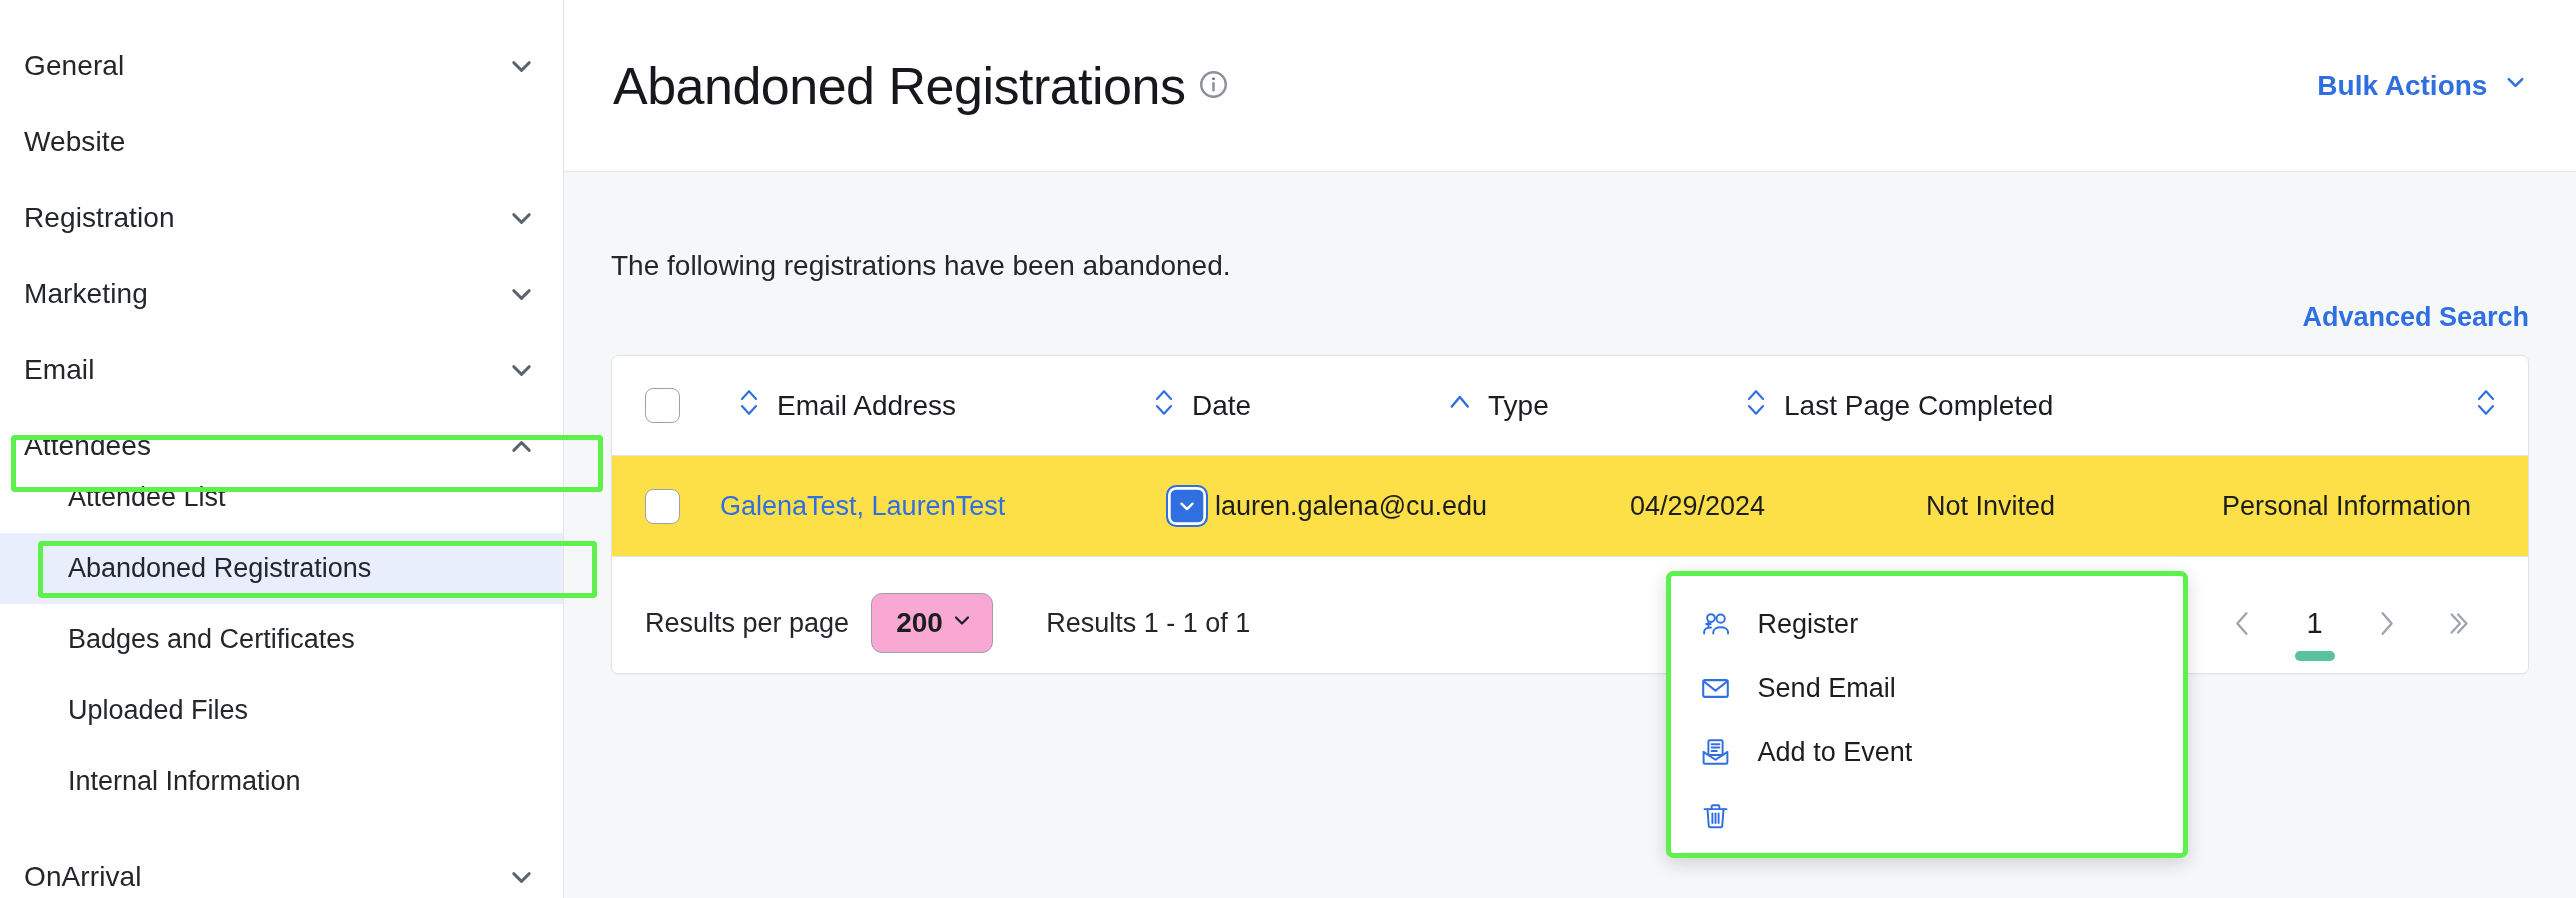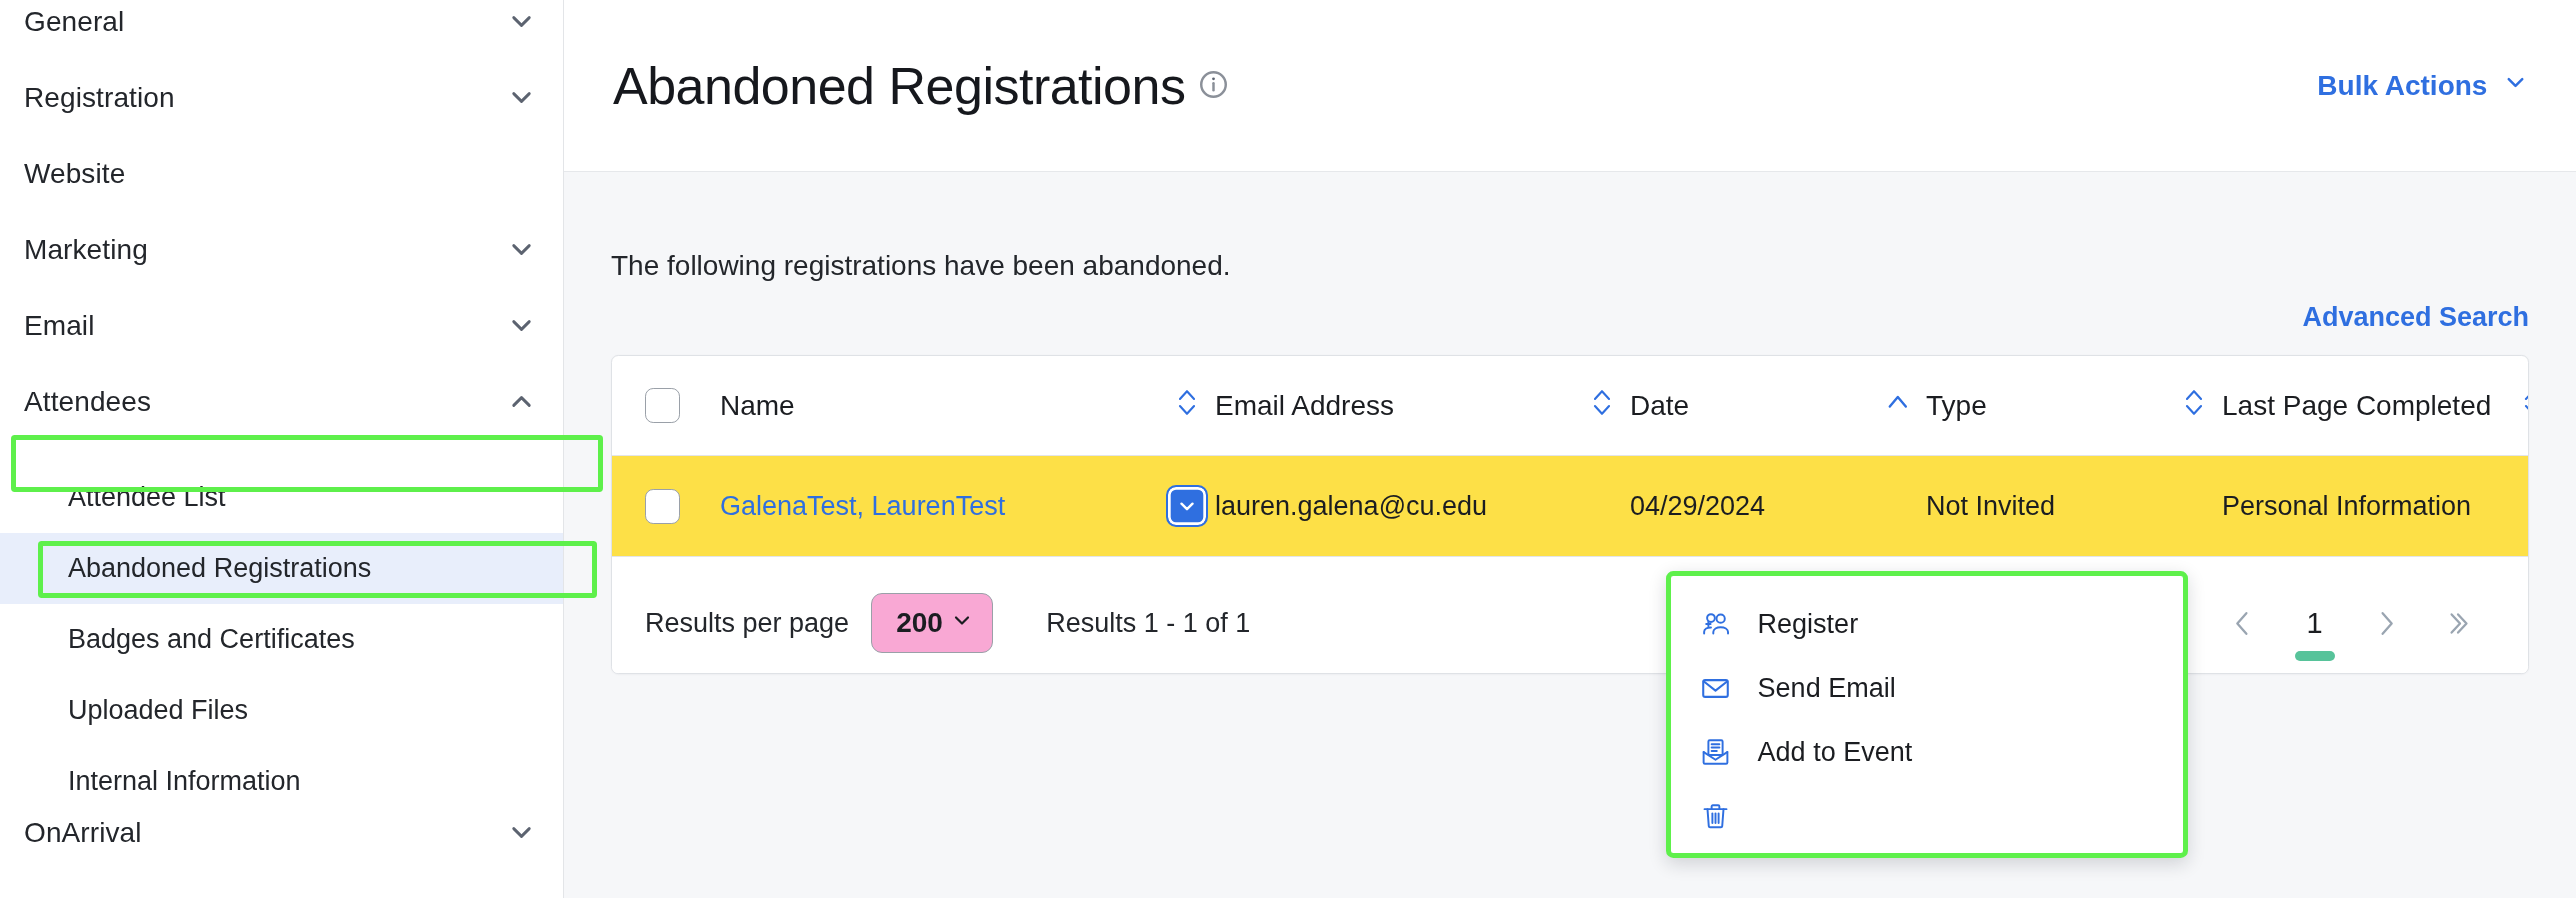--- a/index.html
+++ b/index.html
@@ -17,21 +17,21 @@
   .sidebar {
     width: 564px; height: 898px;
     background:#ffffff;
     border-right:1.8px solid #e3e5e8;
     flex: 0 0 564px;
     position:relative;
     padding-top: 5.5px;
   }
   .nav-group {
     height: 76px;
-    display:flex; align-items:flex-start;
+    display:flex; align-items:flex-end;
     padding: 0 25.6px 0 24px;
     font-size: 28px;
     color:#23262b;
     cursor:pointer;
     position:relative;
   }
   .nav-group .label { flex:1; letter-spacing:0.1px; }
   .chev { width:31px; height:31px; flex:0 0 31px; display:block; }
   .chev svg { display:block; }
   .nav-sub {
@@ -205,30 +205,30 @@
     <div class="nav-group">
       <span class="label">General</span>
       <span class="chev">
         <svg width="31" height="31" viewBox="0 0 24 24" fill="none" stroke="#5c6370" stroke-width="2.2" stroke-linecap="round" stroke-linejoin="round">
             <polyline points="6 9 12 15 18 9"></polyline>
           </svg>
       </span>
     </div>
 
     <div class="nav-group">
+      <span class="label">Website</span>
+    </div>
+
+    <div class="nav-group">
       <span class="label">Registration</span>
       <span class="chev">
         <svg width="31" height="31" viewBox="0 0 24 24" fill="none" stroke="#5c6370" stroke-width="2.2" stroke-linecap="round" stroke-linejoin="round">
             <polyline points="6 9 12 15 18 9"></polyline>
           </svg>
       </span>
-    </div>
-
-    <div class="nav-group">
-      <span class="label">Website</span>
     </div>
 
     <div class="nav-group">
       <span class="label">Marketing</span>
       <span class="chev">
         <svg width="31" height="31" viewBox="0 0 24 24" fill="none" stroke="#5c6370" stroke-width="2.2" stroke-linecap="round" stroke-linejoin="round">
             <polyline points="6 9 12 15 18 9"></polyline>
           </svg>
       </span>
     </div>
@@ -307,23 +307,20 @@
 
       <div class="adv-row">
         <span class="adv-search">Advanced Search</span>
       </div>
 
       <div class="table-card">
 
         <div class="thead">
           <div class="cell c-check">
             <span class="checkbox"></span>
-          </div>
-          <div class="cell c-name">
-            <span class="th-label">Name</span>
           </div>
           <div class="cell c-sort1">
             <span class="sort-ico">
               <svg width="24" height="31" viewBox="0 0 16 22" fill="none" stroke="#2f6fe0" stroke-width="1.5" stroke-linecap="round" stroke-linejoin="round">
                   <polyline points="3 8.5 8 3 13 8.5"></polyline>
                   <polyline points="3 13.5 8 19 13 13.5"></polyline>
                 </svg>
             </span>
           </div>
           <div class="cell c-email">

